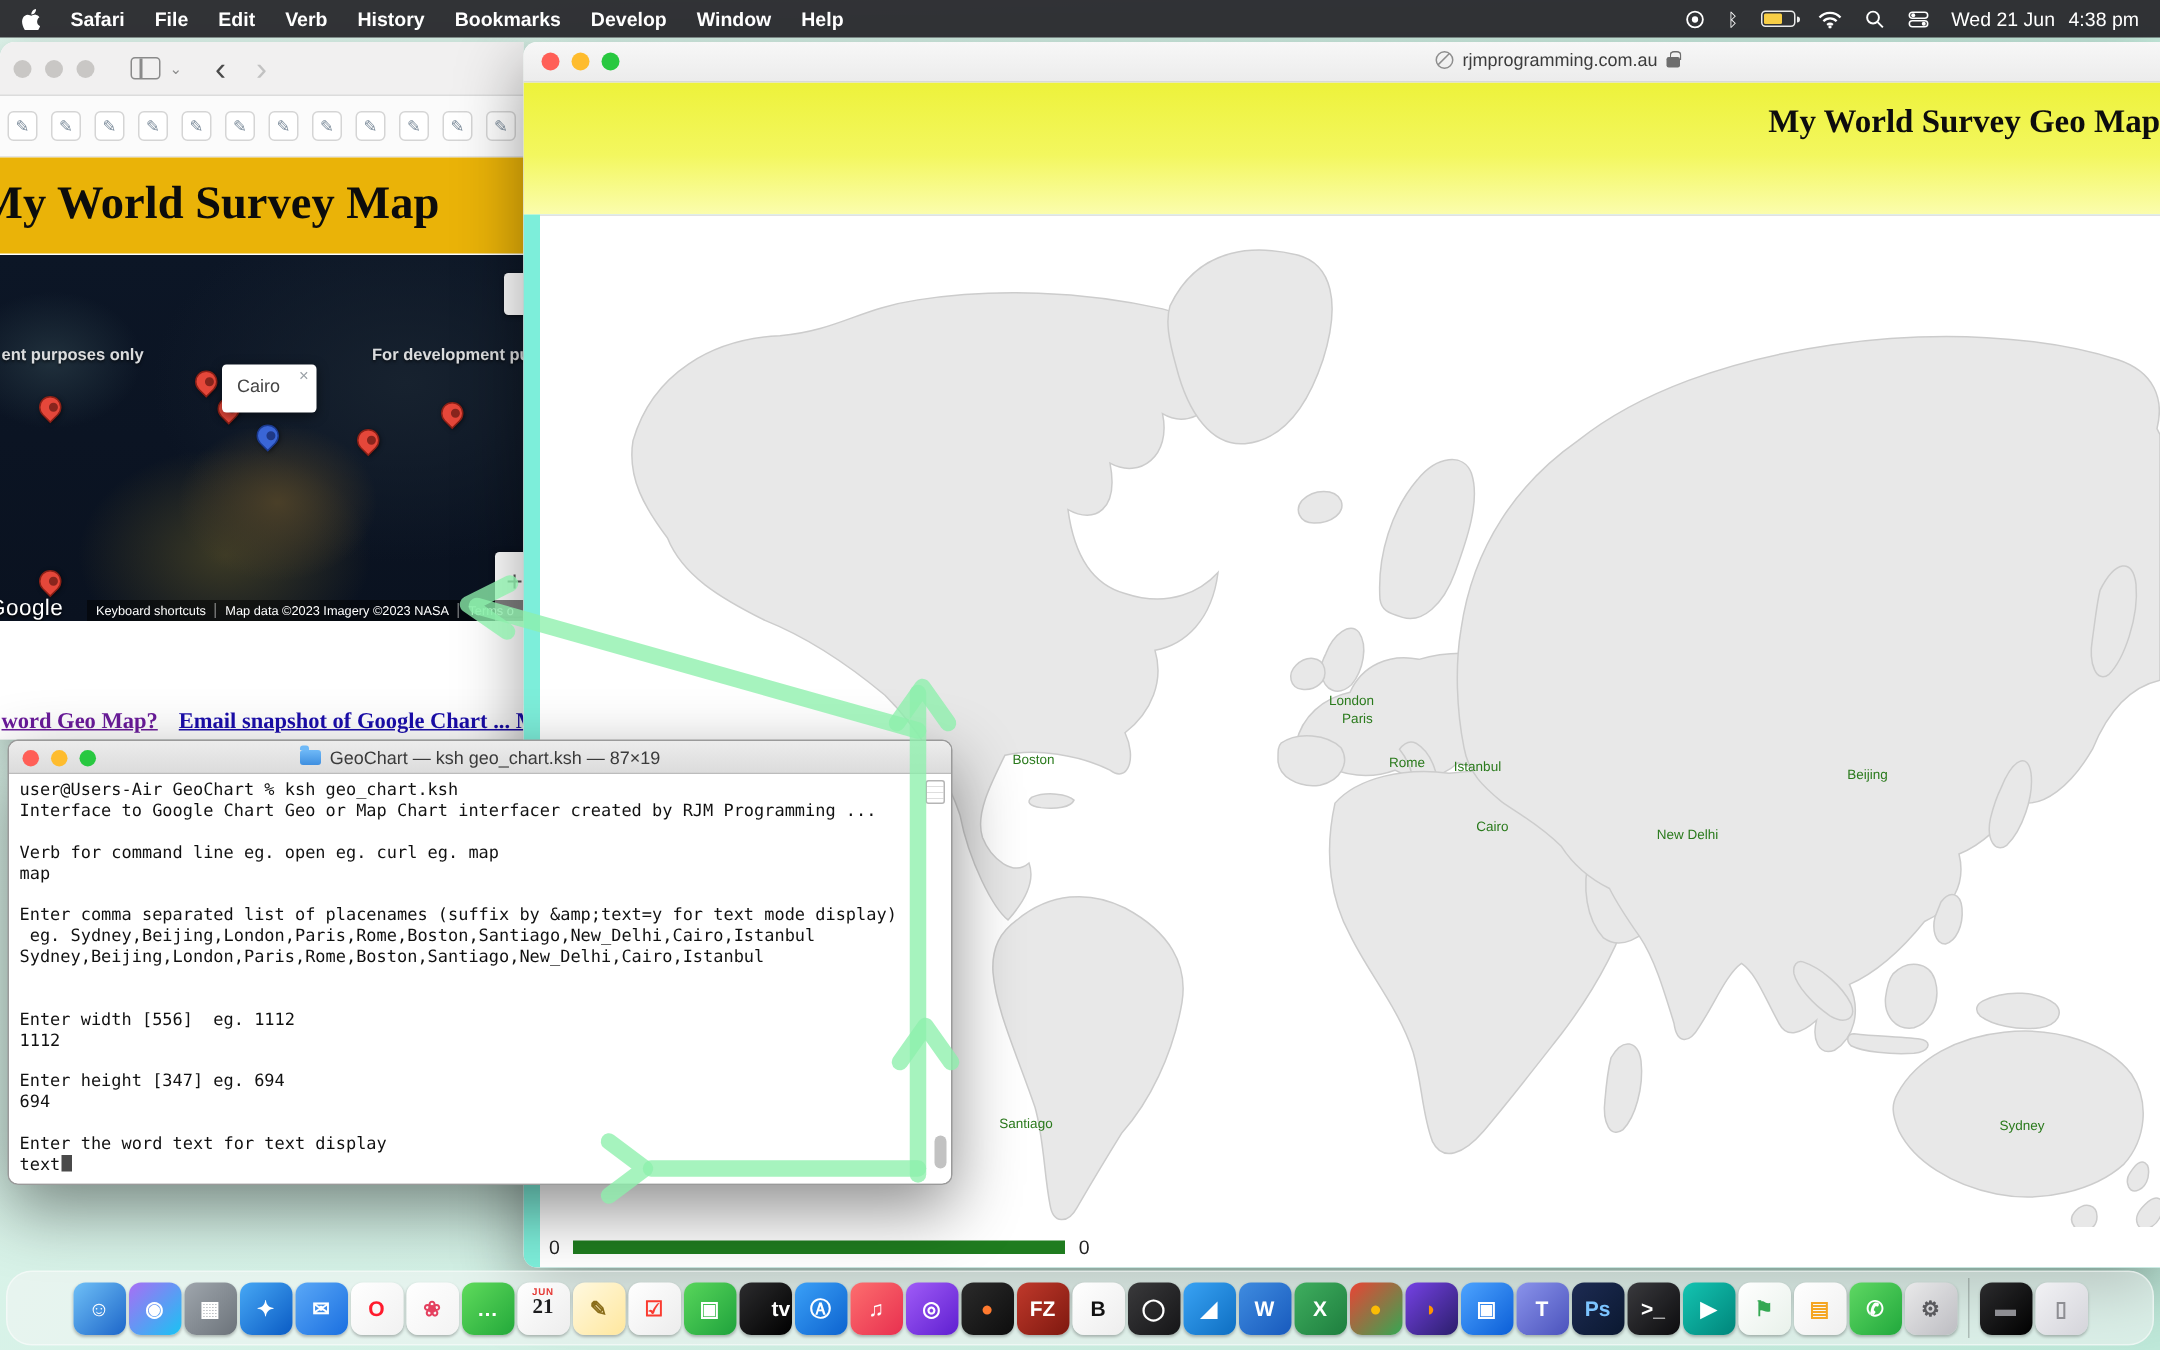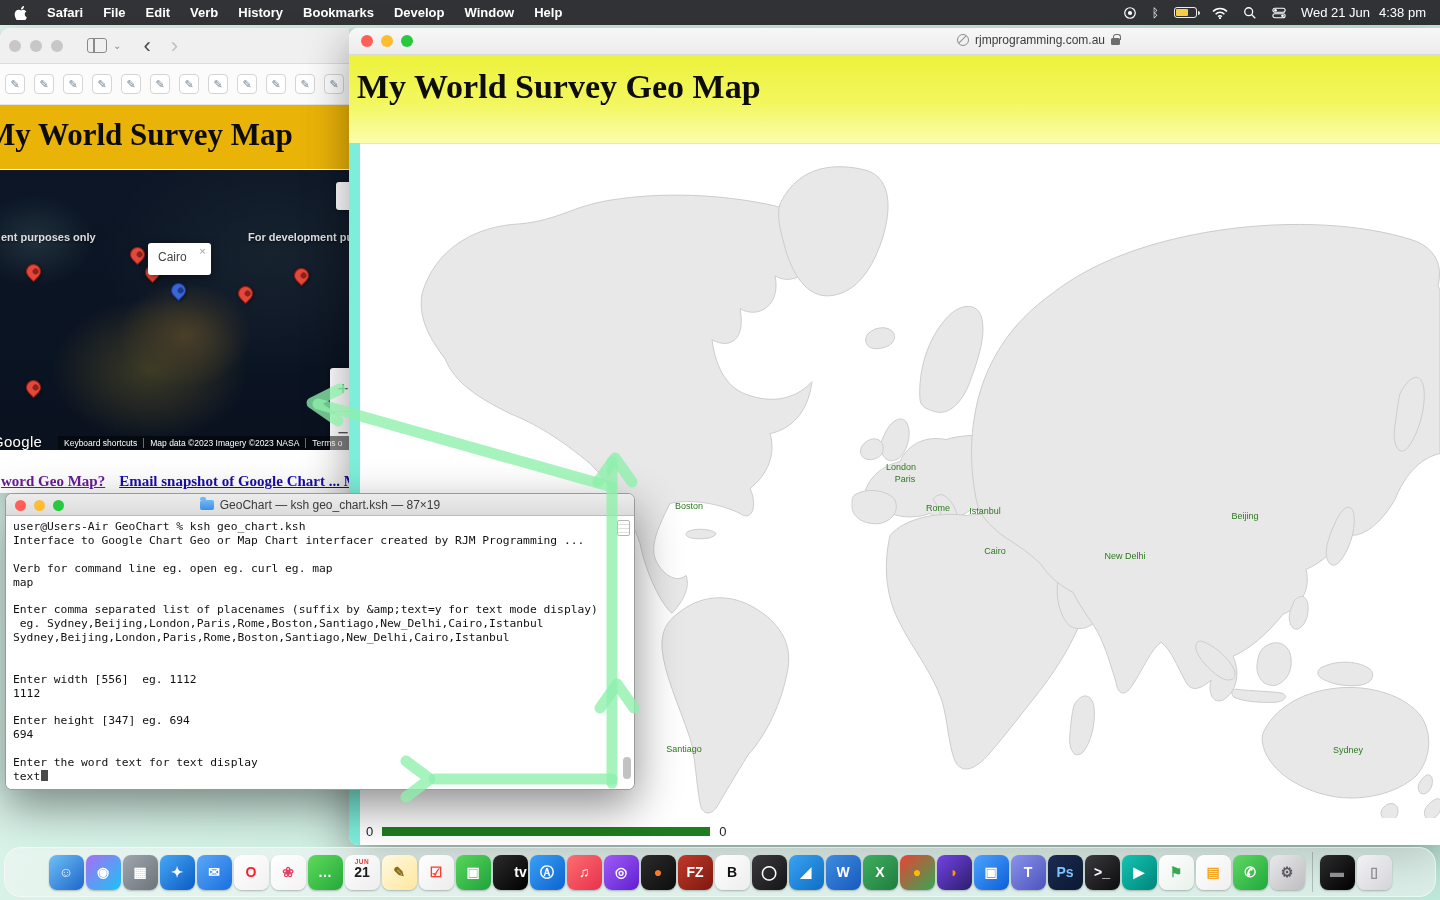--- a/index.html
+++ b/index.html
@@ -33,21 +33,21 @@
   .tb-chev { color:#8a8a8a; font-size:10px; margin-left:6px; }
   .nav-back { color:#4a4a4a; font-size:22px; margin-left:22px; line-height:1; }
   .nav-fwd { color:#c2c2c2; font-size:22px; margin-left:20px; line-height:1; }
   .bw-favbar { height:41px; background:#fbfbfb; border-bottom:1px solid #e4e4e4;
                display:flex; align-items:center; gap:9px; padding:0 5px; }
   .fav { width:20px; height:20px; border:1px solid #d5d5d5; border-radius:4px; background:#fff;
          display:flex; align-items:center; justify-content:center; font-size:11px; color:#7a8a99; flex:0 0 auto; }
   .bw-heading { height:64px; background:#eab308; position:relative; overflow:hidden; }
   .bw-heading .txt { position:absolute; left:-14px; top:12px; white-space:nowrap;
                      font-family:"Liberation Serif", serif; font-weight:bold; font-size:31px; color:#0c0c0c; }
-  .gmap { position:absolute; top:142px; left:0; width:349px; height:280px; overflow:hidden;
+  .gmap { position:absolute; top:142px; left:0; width:349px; height:244px; overflow:hidden;
           background:
             radial-gradient(95px 75px at 185px 165px, #4a3f28 0%, rgba(74,63,40,0) 70%),
             radial-gradient(130px 95px at 150px 200px, #3c3a25 0%, rgba(60,58,37,0) 75%),
             radial-gradient(85px 65px at 35px 70px, #20303c 0%, rgba(32,48,60,0) 70%),
             radial-gradient(210px 150px at 270px 85px, #17222f 0%, rgba(23,34,47,0) 80%),
             linear-gradient(180deg,#0c1626,#0a1220); }
   .watermark { position:absolute; color:rgba(255,255,255,.85); font-size:11px; font-weight:600;
                text-shadow:0 1px 2px rgba(0,0,0,.6); white-space:nowrap; }
   .wm0 { left:1px; top:61px; } .wm1 { left:248px; top:61px; }
   .pin { position:absolute; width:15px; height:15px; border-radius:50% 50% 50% 0;
@@ -87,21 +87,21 @@
   .tl.r { left:12px; background:#ff5f57; } .tl.y { left:32px; background:#febc2e; } .tl.g { left:52px; background:#28c840; }
   .url { position:absolute; left:608px; top:5px; display:flex; align-items:center; gap:6px;
          font-size:12px; color:#3c3c3c; }
   .slash-icon { width:12px; height:12px; border:1.3px solid #8e8e8e; border-radius:50%; position:relative; }
   .slash-icon::after { content:''; position:absolute; left:-1px; top:4.2px; width:11px; height:1.3px;
                        background:#8e8e8e; transform:rotate(-45deg); }
   .lock-icon { width:9px; height:7px; background:#6e6e6e; border-radius:1.5px; position:relative; margin-top:3px; }
   .lock-icon::before { content:''; position:absolute; left:1.5px; top:-4px; width:6px; height:5px;
                        border:1.4px solid #6e6e6e; border-bottom:none; border-radius:3px 3px 0 0; }
   .fw-banner { height:88px; background:linear-gradient(180deg,#edf23b 0%,#f3f75f 55%,#fbfdad 100%); padding:13px 0 0 8px; }
-  .fw-title { font-family:"Liberation Serif", serif; font-weight:bold; font-size:34px; color:#0d0d0d; }
+  .fw-title { font-family:"Liberation Serif", serif; font-weight:bold; font-size:22px; color:#0d0d0d;text-align:right; }
   .fw-content { position:absolute; top:115px; left:0; right:0; bottom:0; background:#7deeda; }
   .geo-map { position:absolute; left:11px; top:0; right:0; bottom:27px; background:#fff; border-top:1px solid #e2e2e2; }
   .geo-map svg { position:absolute; inset:0; width:100%; height:100%; }
   .city { position:absolute; transform:translate(-50%,-50%); font-size:9px; color:#2a7a1c; white-space:nowrap; z-index:2; }
   .fw-legend { position:absolute; left:11px; right:0; bottom:0; height:27px; background:#fff;
                display:flex; align-items:center; font-size:13px; color:#222; }
   .lg0 { margin-left:6px; } .lgbar { width:328px; height:9px; background:#1f7c1f; margin:0 9px; }
 
   
   .terminal { position:absolute; left:5px; top:493px; width:630px; height:297px; background:#fff;
@@ -356,21 +356,21 @@
         <span class="dglyph" style="color: rgb(255, 27, 45);">O</span>
       </div>
       <div class="dock-item" style="background: linear-gradient(135deg, rgb(255, 255, 255), rgb(243, 243, 243));">
         <span class="dglyph" style="color: rgb(228, 64, 95);">❀</span>
       </div>
       <div class="dock-item" style="background: linear-gradient(135deg, rgb(95, 219, 92), rgb(35, 168, 58));">
         <span class="dglyph" style="color: rgb(255, 255, 255);">…</span>
       </div>
       <div class="dock-item" style="background: linear-gradient(135deg, rgb(255, 255, 255), rgb(237, 237, 237));">
         <span class="dock-top">JUN</span>
-        <span class="dglyph" style="color: rgb(28, 28, 30);">21</span>
+        <span class="dglyph" style="color: rgb(28, 28, 30); font-family: Liberation Serif, serif;">21</span>
       </div>
       <div class="dock-item" style="background: linear-gradient(135deg, rgb(255, 249, 224), rgb(255, 231, 158));">
         <span class="dglyph" style="color: rgb(138, 109, 26);">✎</span>
       </div>
       <div class="dock-item" style="background: linear-gradient(135deg, rgb(255, 255, 255), rgb(236, 236, 236));">
         <span class="dglyph" style="color: rgb(250, 59, 48);">☑</span>
       </div>
       <div class="dock-item" style="background: linear-gradient(135deg, rgb(88, 214, 91), rgb(31, 162, 60));">
         <span class="dglyph" style="color: rgb(255, 255, 255);">▣</span>
       </div>

